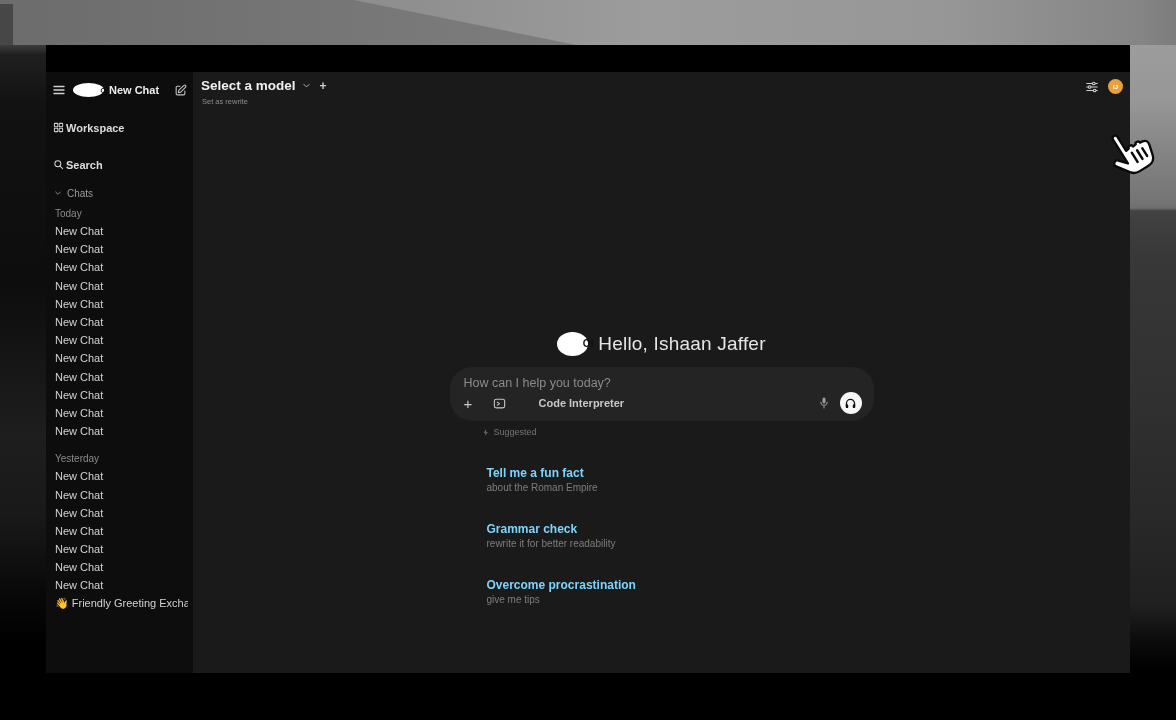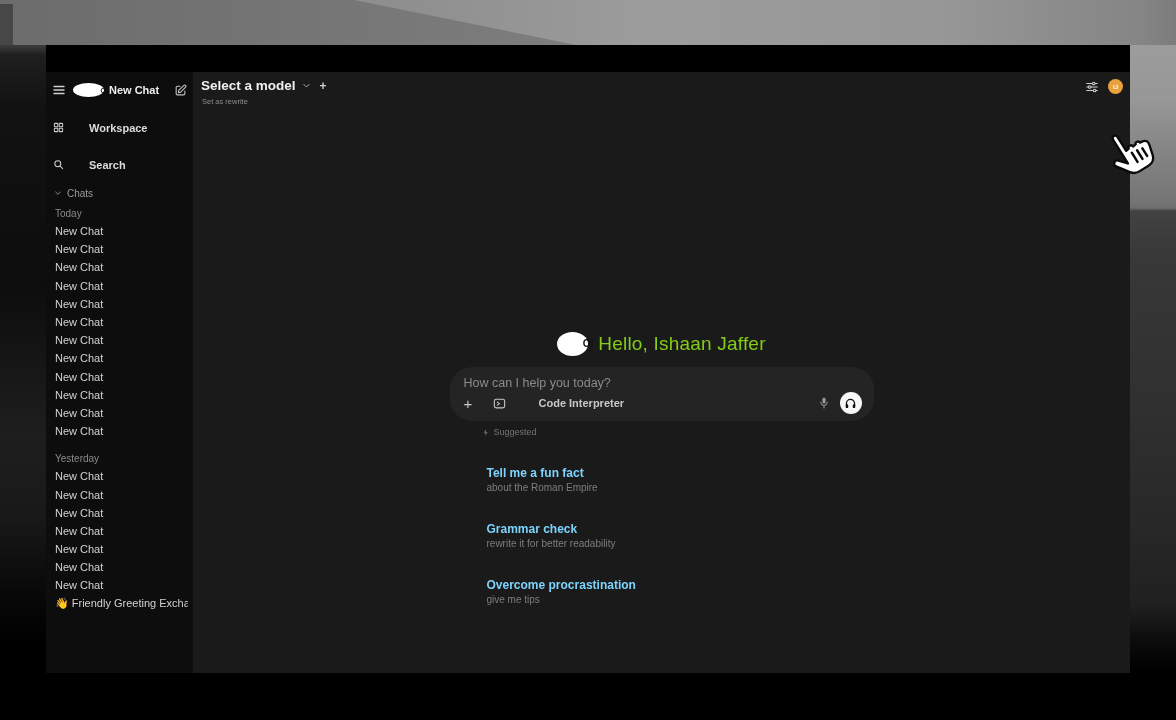--- a/index.html
+++ b/index.html
@@ -25,21 +25,21 @@
   .app-topbar { height:27px; background:#000; }
   .app-body { display:flex; height:601px; }
 
   
   .sidebar { width:147px; background:#0d0d0d; padding:5px 5px 0 7px; color:#d4d4d4; overflow:hidden; }
   .sb-header { display:flex; align-items:center; height:20px; margin:3px 1px 3px 0; }
   .sb-header .logo-badge { margin:0 5px 0 8px; }
   .sb-title { font-size:11px; font-weight:700; color:#ededed; }
   .sb-spacer { flex:1; }
   .icon { display:inline-flex; align-items:center; justify-content:center; flex:none; }
-  .sb-nav-row { display:flex; align-items:center; gap:25px; height:19px; margin-top:18px;
+  .sb-nav-row { display:flex; align-items:center; gap:2px; height:19px; margin-top:18px;
     font-size:11px; font-weight:600; color:#dcdcdc; cursor:default; }
   .sb-chats { display:flex; align-items:center; gap:5px; margin:13px 0 0 1px;
     font-size:10px; color:#9a9a9a; height:12px; }
   .sb-group-label { font-size:10px; color:#8a8a8a; margin:9px 0 3px 2px; height:11px; }
   .sb-group-label.yday { margin-top:13px; }
   .sb-item { font-size:11px; color:#d2d2d2; height:18.2px; display:flex; align-items:center;
     padding-left:2px; white-space:nowrap; overflow:hidden; }
   .logo-badge { width:14px; height:14px; border-radius:50%; background:#fff; color:#111;
     display:inline-flex; align-items:center; justify-content:center;
     font-size:6.5px; font-weight:700; letter-spacing:.2px;padding-left:31px; }
@@ -50,21 +50,21 @@
   .model-label { font-size:13.5px; font-weight:700; color:#f0f0f0; }
   .model-plus { color:#cfcfcf; font-size:12px; font-weight:600; margin-left:3px; }
   .set-default { position:absolute; left:9px; top:25px; font-size:7.5px; color:#8d8d8d; }
   .header-right { position:absolute; right:7px; top:7px; display:flex; align-items:center; gap:9px; }
   .avatar { width:15px; height:15px; border-radius:50%; display:flex; align-items:center;
     justify-content:center; font-size:6px; font-weight:700; color:#fff; }
 
   .hero { position:absolute; top:258px; left:50%; transform:translateX(-50%); width:424px; }
   .greet-row { display:flex; align-items:center; justify-content:center; gap:10px; height:27px; }
   .greet-row .logo-badge { width:24px; height:24px; font-size:10px; }
-  .greet-text { font-size:19px; font-weight:500; color:#84cc16; letter-spacing:.2px; }
+  .greet-text { font-size:19px; font-weight:500; color:#e5e5e5; letter-spacing:.2px; }
 
   .chatbox { margin-top:10px; height:54px; background:#242424; border-radius:22px;
     padding:9px 12px 7px 14px; display:flex; flex-direction:column; justify-content:space-between; }
   .chat-input { background:transparent; border:none; outline:none; width:100%;
     font-family:"Liberation Sans", sans-serif; font-size:12.5px; color:#3b82f6; }
   .chat-input::placeholder { color:#8b8b8b; }
   .chat-controls { display:flex; align-items:center; }
   .ctl-plus { color:#c9c9c9; font-size:15px; font-weight:400; width:16px; cursor:pointer; }
   .ctl-code { display:flex; align-items:center; gap:6px; margin-left:13px; cursor:pointer; }
   .ctl-code-label { font-size:11px; font-weight:700; color:#c8c8c8;margin-left:27px; }

